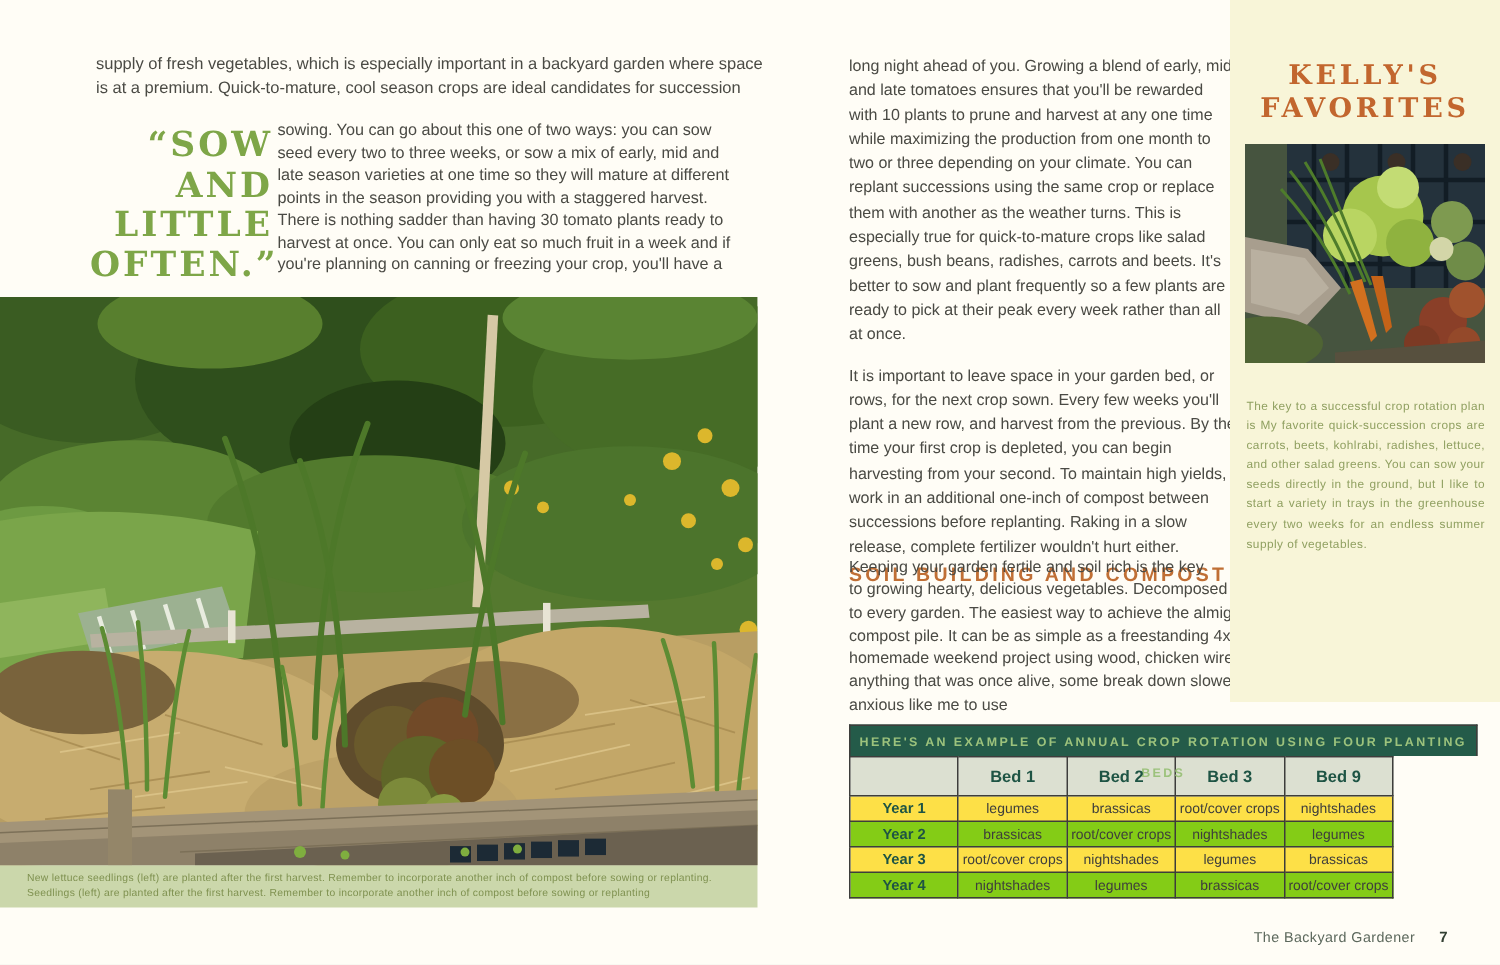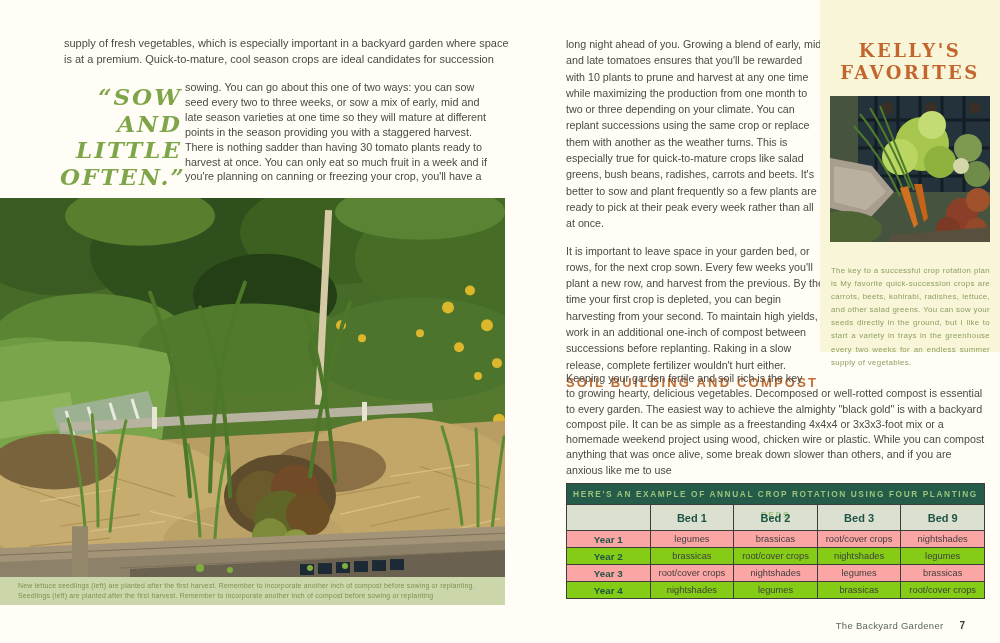--- a/index.html
+++ b/index.html
@@ -7,62 +7,62 @@
   .spread{
     position:relative;width:1000px;height:643px;background:#fffdf6;overflow:hidden;
     font-family:"Liberation Sans",sans-serif;color:#4a4a44;
   }
   
   .intro{position:absolute;left:64px;top:35px;width:446px;font-size:11px;line-height:16.4px;}
   .quote-row{position:absolute;left:60px;top:80px;width:448px;display:flex;}
   .pullquote{
     width:122px;flex:0 0 122px;text-align:right;padding-top:4px;
     font-family:"DejaVu Serif",serif;font-weight:700;font-size:23px;line-height:26.5px;
-    letter-spacing:2px;color:#7ea648;font-style:italic;
+    letter-spacing:2px;color:#7ea648;
   }
   .quote-side{margin-left:3px;width:313px;font-size:10.8px;line-height:14.9px;}
   .garden-photo{position:absolute;left:0;top:198px;width:505px;height:379px;display:block;}
   .caption{
     position:absolute;left:0;top:577px;width:505px;height:28px;background:#cbd7ab;
     box-sizing:border-box;padding:4px 14px 0 18px;color:#7f9150;
     font-size:6.9px;line-height:9.8px;letter-spacing:.2px;
   }
   
   .maincol{position:absolute;left:566px;top:36px;width:258px;font-size:10.7px;line-height:16.3px;}
   .maincol p{margin:0 0 11px 0;}
   .section-heading{
     position:absolute;left:566px;top:346px;width:340px;
     font-size:13px;font-weight:700;letter-spacing:2.2px;color:#c06f35;margin-top:29px;
   }
   .para3{position:absolute;left:566px;top:371px;width:421px;font-size:10.7px;line-height:15.3px;}
   .para3 .flow-spacer{float:right;width:178px;height:13px;}
   
-  .sidebar{position:absolute;left:820px;top:0;width:180px;height:352px;background:#f8f5d8;}
+  .sidebar{position:absolute;left:820px;top:0;width:180px;height:468px;background:#f8f5d8;}
   .sidebar-title{
     margin-top:40px;text-align:center;font-family:"DejaVu Serif",serif;font-weight:700;
     font-size:18px;line-height:22px;letter-spacing:2.5px;color:#c2662e;
   }
   .favorites-photo{display:block;margin:12px auto 0 auto;width:160px;height:146px;}
   .sidebar-text{
     margin:22px 10px 0 11px;font-size:7.9px;line-height:13.1px;letter-spacing:.3px;
     color:#90a061;text-align:justify;
   }
   
   .table-wrap{position:absolute;left:566px;top:483px;width:419px;}
   .table-banner{
     height:21px;line-height:21px;background:#245b49;color:#9cc27c;text-align:center;
     font-size:8.3px;font-weight:700;letter-spacing:1.6px;border:1px solid #3d3d3b;border-bottom:none;
     box-sizing:border-box;
   }
-  table.rotation{border-collapse:collapse;width:419px;table-layout:fixed;}
+  table.rotation{border-collapse:collapse;width:363px;table-layout:fixed;}
   table.rotation td,table.rotation th{
     border:1px solid #3d3d3b;text-align:center;padding:0;box-sizing:border-box;
   }
   table.rotation th{height:26px;background:#dce0d1;color:#1e5444;font-size:11px;font-weight:700;}
-  table.rotation td{height:17px;font-size:9.3px;color:#3e3e3c;background:#fca5a5;}
+  table.rotation td{height:17px;font-size:9.3px;color:#3e3e3c;background:#fde047;}
   table.rotation td.year{font-weight:700;color:#1e5444;font-size:9.8px;}
   table.rotation tr.alt td{background:#84cc16;}
   
   .footer{position:absolute;left:566px;top:615px;width:419px;text-align:right;padding-right:20px;box-sizing:border-box;}
   .footer .book{font-size:9.5px;color:#5c685c;letter-spacing:.3px;}
   .footer .num{font-size:10px;font-weight:700;color:#323f32;margin-left:16px;}
 </style>
 </head>
 <body>
 

